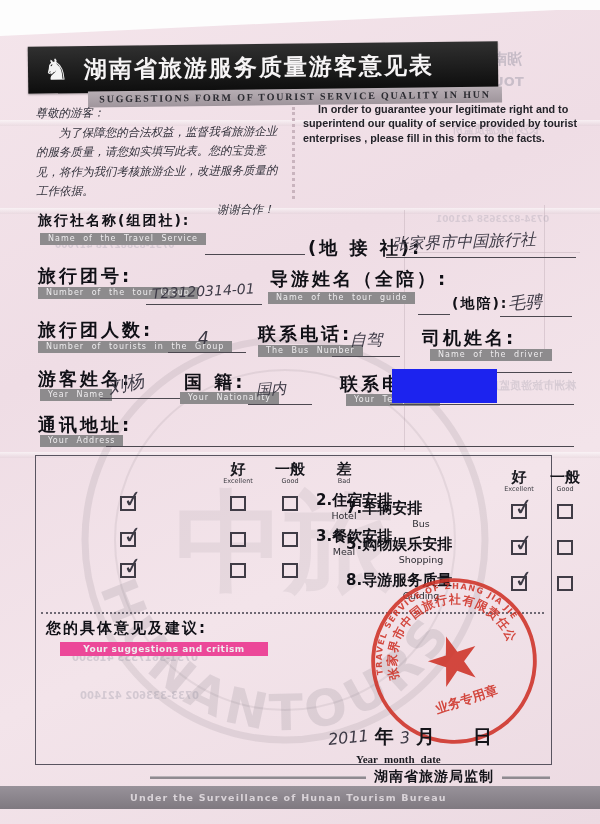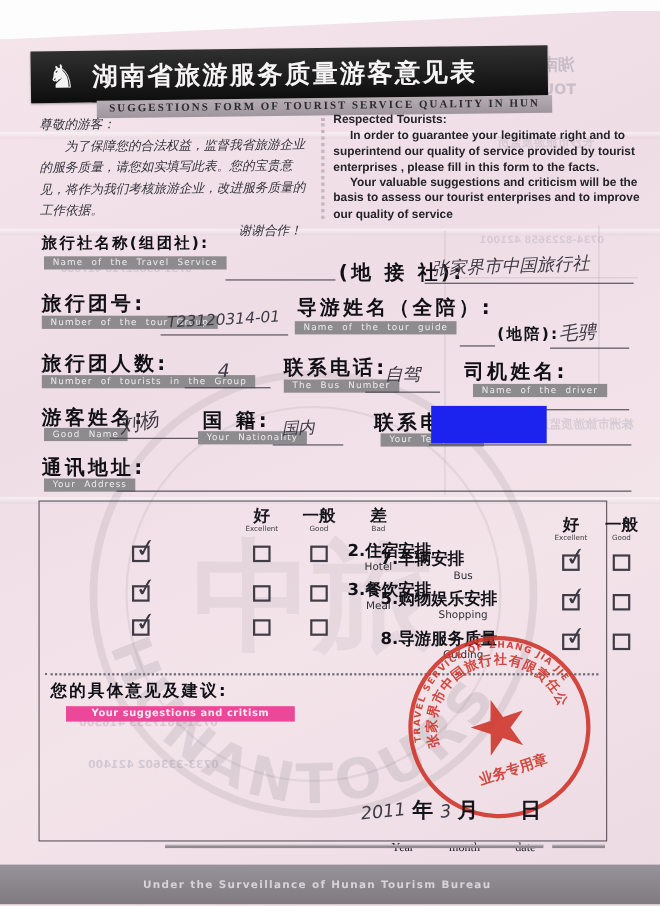--- a/index.html
+++ b/index.html
@@ -75,30 +75,30 @@
 
   
   .stamp { position:absolute; left:368px; top:575px; width:172px; height:172px;
            transform:rotate(-18deg); opacity:.88; }
 
   
   .date-row { position:absolute; left:328px; top:724px; width:230px; }
   .date-main { display:flex; align-items:baseline; gap:6px; }
   .date-main .zh { font-weight:bold; font-size:19px; color:#141419; }
   .date-main .hand { font-size:16px; transform:rotate(-6deg); }
-  .date-en { display:flex; gap:32px; font-weight:normal; font-size:11px; color:#1c1c22;
-             margin-top:15px; margin-left:28px; font-family:"Liberation Serif", serif; }
+  .date-en { display:flex; gap:6px; font-weight:bold; font-size:11px; color:#1c1c22;
+             margin-top:3px; margin-left:28px; font-family:"Liberation Serif", serif; }
 
   
   .pub-row { position:absolute; left:150px; top:768px; width:400px; display:flex; align-items:center; gap:8px; }
   .pub-row .bar { height:3px; background:#8f8a90; border-top:1px solid #b9b2b8; }
   .pub-row .bar.l { flex:1; }
   .pub-row .bar.r { width:48px; }
   .pub-text { font-weight:bold; font-size:14px; letter-spacing:1px; color:#121218; white-space:nowrap; }
-  .foot-band { position:absolute; left:0; top:786px; width:600px; height:36px;
+  .foot-band { position:absolute; left:0; top:786px; width:600px; height:23px;
                background:linear-gradient(#98929a,#7f7980); display:flex; align-items:center; }
   .foot-band span { margin-left:130px; color:#d9d3d8; font-size:9.5px; font-weight:bold;
                     letter-spacing:1.2px; }
 </style>
 </head>
 <body>
 
 <div class="page">
   <div class="paper"></div>
   <div class="top-wedge"></div>
@@ -137,23 +137,21 @@
   </div>
   <div class="banner-sub">SUGGESTIONS FORM OF TOURIST SERVICE QUALITY IN HUN</div>
 
   <div class="intro-zh">
     <div>尊敬的游客：</div>
     <p>为了保障您的合法权益，监督我省旅游企业的服务质量，请您如实填写此表。您的宝贵意见，将作为我们考核旅游企业，改进服务质量的工作依据。</p>
     <div class="closing">谢谢合作！</div>
   </div>
   <div class="intro-divider"></div>
   <div class="intro-en">
-    <p class="first">Respected Tourists:</p>
     <p>In order to guarantee your legitimate right and to superintend our quality of service provided by tourist enterprises , please fill in this form to the facts.</p>
-    <p>Your valuable suggestions and criticism will be the basis to assess our tourist enterprises and to improve our quality of service</p>
   </div>
 
   <div class="abs flabel" style="left:38px;top:212px">旅行社名称(组团社):</div>
   <div class="abs febar" style="left:40px;top:233px">Name of the Travel Service</div>
   <div class="abs uline" style="left:205px;top:254px;width:100px"></div>
   <div class="abs flabel big" style="left:308px;top:236px">(地 接 社):</div>
   <div class="abs hand" style="left:392px;top:232px;font-size:16px;transform:rotate(-2deg)">张家界市中国旅行社</div>
   <div class="abs uline" style="left:386px;top:257px;width:190px"></div>
 
   <div class="abs flabel big" style="left:38px;top:264px">旅行团号:</div>
@@ -173,21 +171,21 @@
   <div class="abs uline" style="left:168px;top:352px;width:78px"></div>
   <div class="abs flabel big" style="left:258px;top:322px">联系电话:</div>
   <div class="abs febar" style="left:258px;top:345px">The Bus Number</div>
   <div class="abs hand" style="left:350px;top:330px;font-size:16px">自驾</div>
   <div class="abs uline" style="left:332px;top:356px;width:68px"></div>
   <div class="abs flabel big" style="left:422px;top:326px">司机姓名:</div>
   <div class="abs febar" style="left:430px;top:349px">Name of the driver</div>
   <div class="abs uline" style="left:420px;top:372px;width:152px"></div>
 
   <div class="abs flabel big" style="left:38px;top:367px">游客姓名:</div>
-  <div class="abs febar" style="left:40px;top:389px">Good Name</div>
+  <div class="abs febar" style="left:40px;top:389px">Year Name</div>
   <div class="abs hand" style="left:108px;top:372px;font-size:18px;transform:rotate(-12deg)">刘杨</div>
   <div class="abs uline" style="left:100px;top:398px;width:84px"></div>
   <div class="abs flabel big" style="left:184px;top:370px">国    籍:</div>
   <div class="abs febar" style="left:180px;top:392px">Your Nationality</div>
   <div class="abs hand" style="left:256px;top:380px;font-size:15px;transform:rotate(-3deg)">国内</div>
   <div class="abs uline" style="left:248px;top:404px;width:64px"></div>
   <div class="abs flabel big" style="left:340px;top:372px">联系电话:</div>
   <div class="abs febar" style="left:346px;top:394px">Your Telephone</div>
   <div class="redact" style="left:392px;top:369px;width:105px;height:34px"></div>
   <div class="abs uline" style="left:390px;top:404px;width:184px"></div>
@@ -306,18 +304,19 @@
     </div>
     <div class="date-en">
       <span>Year</span>
       <span>month</span>
       <span>date</span>
     </div>
   </div>
 
   <div class="pub-row">
     <div class="bar l"></div>
+    <div class="pub-text">湖南省旅游局监制</div>
     <div class="bar r"></div>
   </div>
   <div class="foot-band">
     <span>Under the Surveillance of Hunan Tourism Bureau</span>
   </div>
 </div>
 
 </body></html>

